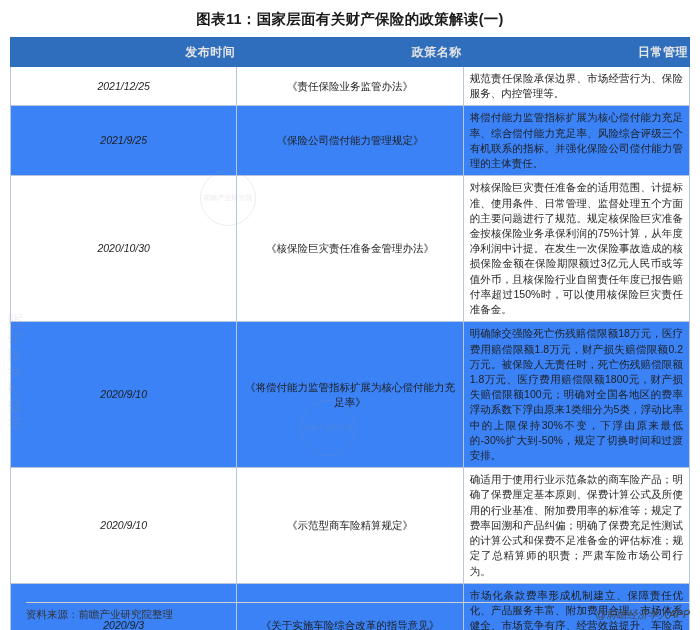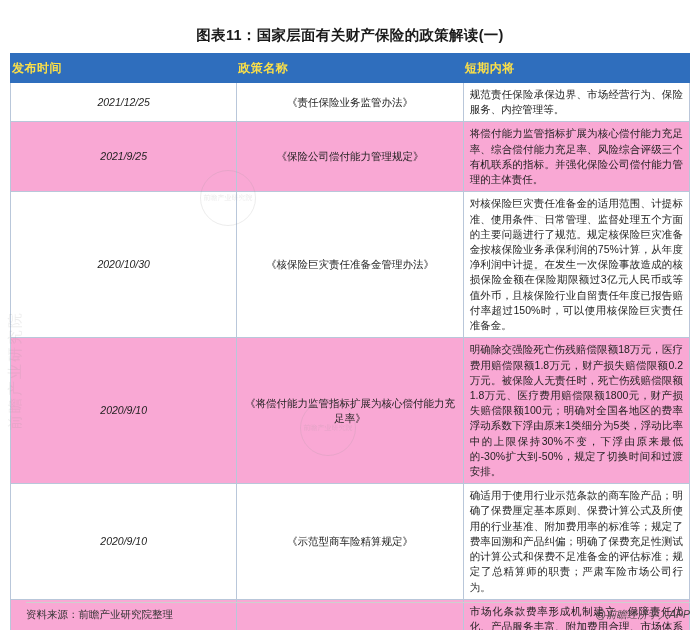--- a/index.html
+++ b/index.html
@@ -13,44 +13,44 @@
     font-family: "Liberation Sans", sans-serif;
     color: #222;
     position: relative;
     overflow: hidden;
   }
   .page {
     width: 700px;
     height: 630px;
     position: relative;
     box-sizing: border-box;
-    padding: 16px 10px;
+    padding: 0 10px;
   }
   .title {
     text-align: center;
     font-size: 14.5px;
     font-weight: bold;
     color: #1a1a1a;
     padding: 10px 0 8px 0;
     letter-spacing: 0.3px;
   }
   table.policy-table {
     width: 680px;
     border-collapse: collapse;
     table-layout: fixed;
     font-size: 10.5px;
   }
   table.policy-table th {
     background: #2f6ebd;
-    color: #fde047;
+    color: #e5e5e5;
     font-weight: bold;
     font-size: 12px;
     height: 26px;
     border: 1px solid #2f6ebd;
-    text-align: left;
+    text-align: right;
     letter-spacing: 0.5px;
     margin-top: 14px;
   }
   table.policy-table td {
     border: 1px solid #b9c7da;
     padding: 4px 6px;
     vertical-align: middle;
     line-height: 1.45;
     color: #1e1e1e;
   }
@@ -64,21 +64,21 @@
   td.col-name {
     width: 122px;
     text-align: center;
     font-size: 10.5px;
   }
   td.col-content {
     text-align: justify;
     font-size: 10.5px;
   }
   tr.row-alt td {
-    background: #f9a8d4;
+    background: #3b82f6;
   }
   tr.row-plain td {
     background: #ffffff;
   }
   .footer {
     position: absolute;
     left: 26px;
     right: 10px;
     bottom: 8px;
     border-top: 1px solid #cfcfcf;
@@ -130,21 +130,21 @@
 
 <div class="page">
 
   <div class="title">图表11：国家层面有关财产保险的政策解读(一)</div>
 
   <table class="policy-table">
     <thead>
       <tr>
         <th class="col-date">发布时间</th>
         <th class="col-name">政策名称</th>
-        <th class="col-content">短期内将</th>
+        <th class="col-content">日常管理</th>
       </tr>
     </thead>
     <tbody>
       <tr class="row-plain">
         <td class="col-date">2021/12/25</td>
         <td class="col-name">《责任保险业务监管办法》</td>
         <td class="col-content">规范责任保险承保边界、市场经营行为、保险服务、内控管理等。</td>
       </tr>
       <tr class="row-alt">
         <td class="col-date">2021/9/25</td>

